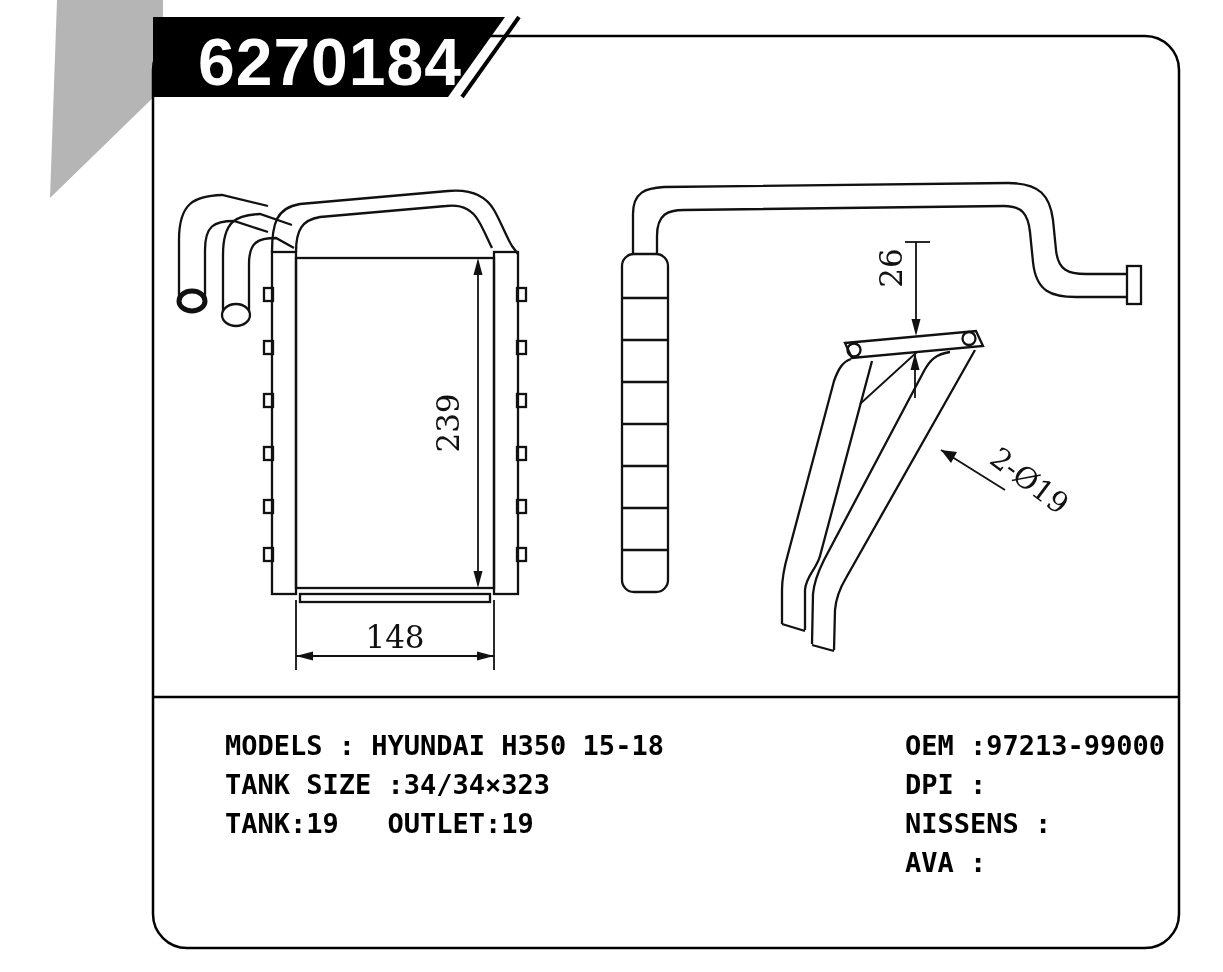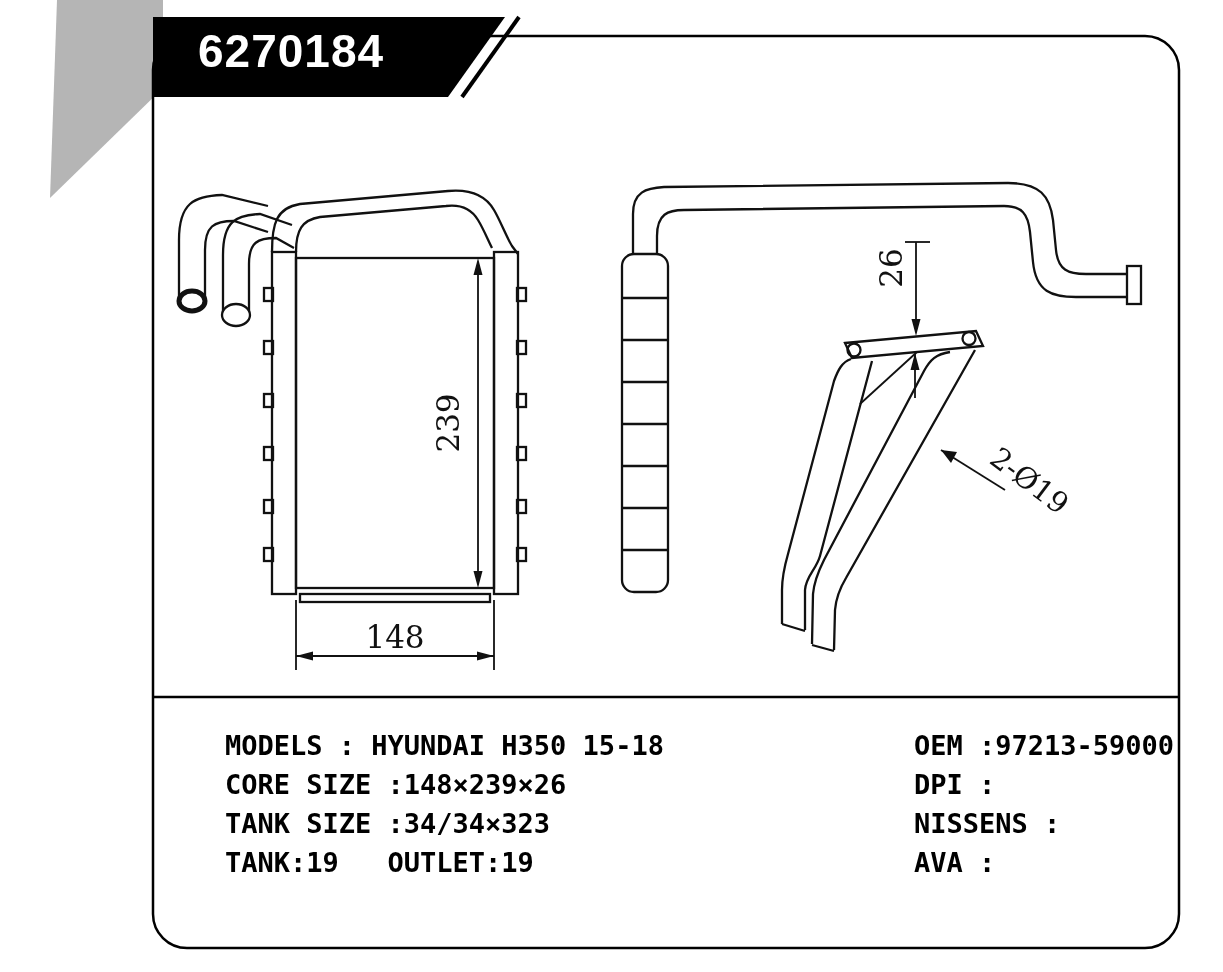--- a/index.html
+++ b/index.html
@@ -1,22 +1,22 @@
 <!DOCTYPE html>
 <html><head>
 <meta charset="utf-8">
 <style>
   html,body{margin:0;padding:0;background:#fff;}
   .page{position:relative;width:1223px;height:972px;background:#fff;overflow:hidden;
         font-family:"DejaVu Sans Mono", monospace;}
   .drawing-svg{position:absolute;left:0;top:0;width:1223px;height:972px;}
   .banner-text{position:absolute;left:198px;top:24px;width:300px;
        font-family:"Liberation Sans", sans-serif;font-weight:bold;
-       font-size:46px;color:#ffffff;letter-spacing:1px;}
-  .specs{position:absolute;left:225px;top:726px;width:930px;display:flex;gap:9px;}
+       font-size:66px;color:#ffffff;letter-spacing:1px;}
+  .specs{position:absolute;left:225px;top:726px;width:930px;display:flex;}
   .specs-col{display:flex;flex-direction:column;}
   .specs-col.left{flex:0 0 680px;}
   .spec-line{font-family:"DejaVu Sans Mono", monospace;font-weight:bold;
        font-size:27px;color:#000;line-height:39px;white-space:pre;}
   svg text.dim{font-family:"DejaVu Serif", serif;fill:#111;}
 </style>
 </head>
 <body>
 
 <div class="page">
@@ -140,25 +140,24 @@
       <polygon points="941,450 957,452 951,463" fill="#111"></polygon>
       <text class="dim" transform="translate(988,462) rotate(37)" font-size="29">2-Ø19</text>
     </g>
   </svg>
 
   <div class="banner-text">6270184</div>
 
   <div class="specs">
     <div class="specs-col left">
       <div class="spec-line">MODELS : HYUNDAI H350 15-18</div>
-      <div class="spec-line">CORE SIZE :148×239×26</div>
       <div class="spec-line">TANK SIZE :34/34×323</div>
       <div class="spec-line">TANK:19   OUTLET:19</div>
     </div>
     <div class="specs-col right">
-      <div class="spec-line">OEM :97213-59000</div>
+      <div class="spec-line">OEM :97213-99000</div>
       <div class="spec-line">DPI :</div>
       <div class="spec-line">NISSENS :</div>
       <div class="spec-line">AVA :</div>
     </div>
   </div>
 
 </div>
 
 </body></html>

